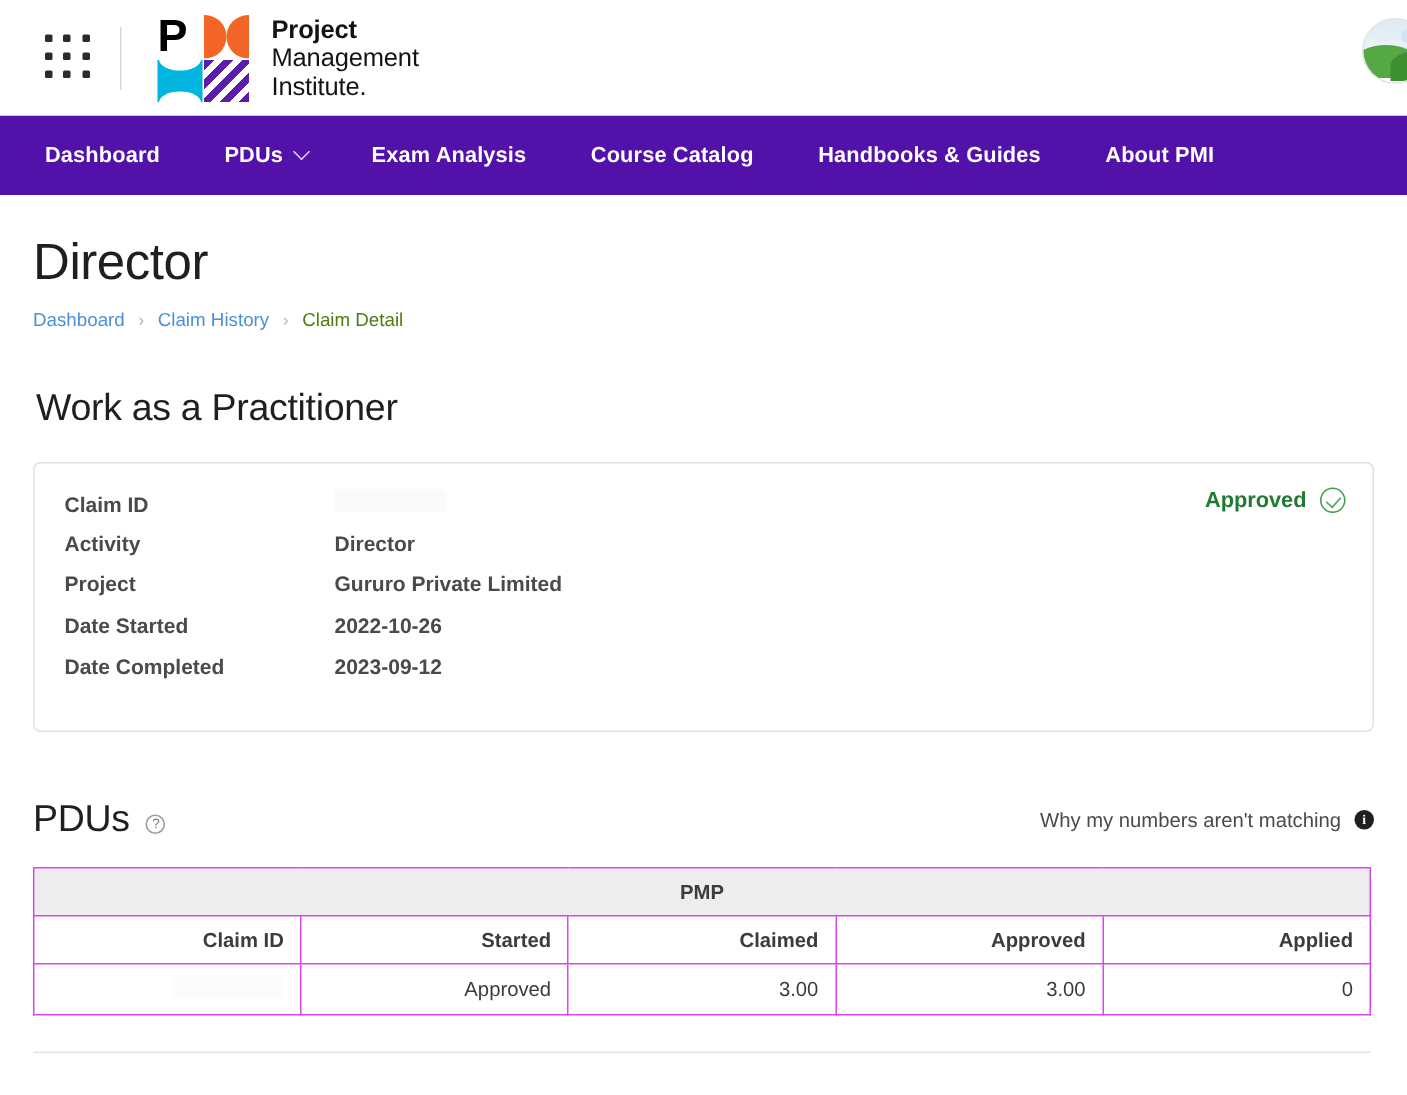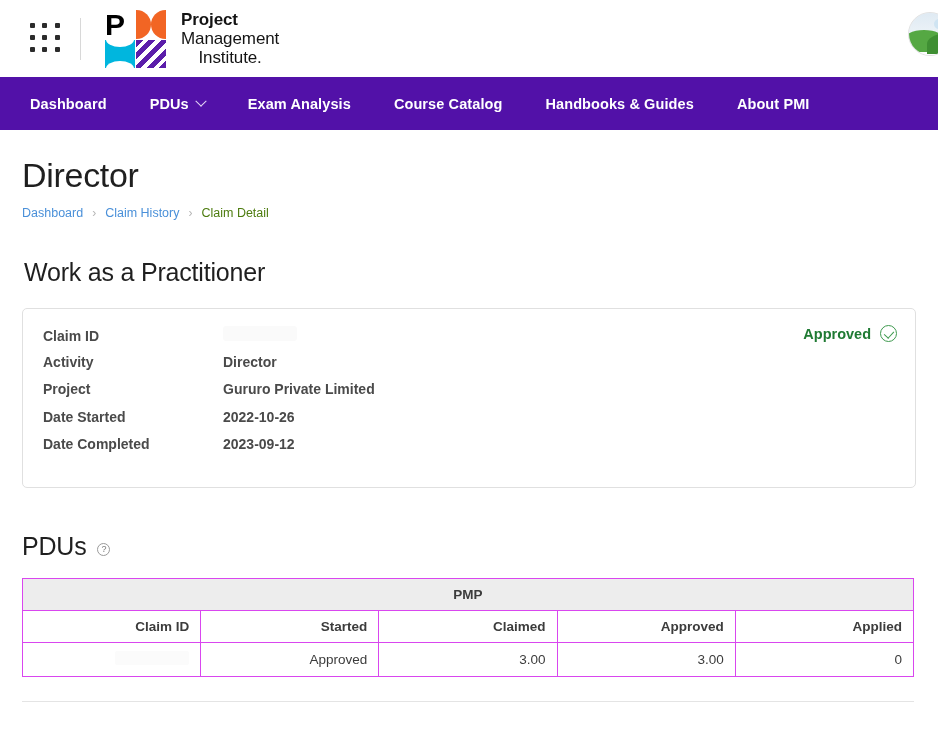--- a/index.html
+++ b/index.html
@@ -100,21 +100,21 @@
   }
   .logo-text {
     margin-left: 14px;
     line-height: 19px;
     color: #141414;
     font-size: 17px;
     letter-spacing: -0.1px;
   }
   .logo-text .l1 { font-weight: bold; display: block; }
   .logo-text .l2 { display: block; }
-  .logo-text .l3 { display: block; text-align: center; }
+  .logo-text .l3 { display: block; }
 
   .avatar {
     position: absolute;
     right: -14px;
     top: 12px;
     width: 44px;
     height: 44px;
     border-radius: 50%;
     overflow: hidden;
     background: #e9eef2;
@@ -446,20 +446,24 @@
     <div class="claim-row">
       <div class="claim-label">Date Completed</div>
       <div class="claim-value">2023-09-12</div>
     </div>
   </div>
 
   <div class="pdu-head">
     <div class="pdu-title-wrap">
       <span class="pdu-title">PDUs</span>
       <span class="help-icon">?</span>
+    </div>
+    <div class="pdu-note">
+      <span>Why my numbers aren't matching</span>
+      <span class="info-icon">i</span>
     </div>
   </div>
 
   <table class="pdu-table">
     <thead>
       <tr>
         <th class="group-head" colspan="5">PMP</th>
       </tr>
       <tr>
         <th class="col-head">Claim ID</th>

